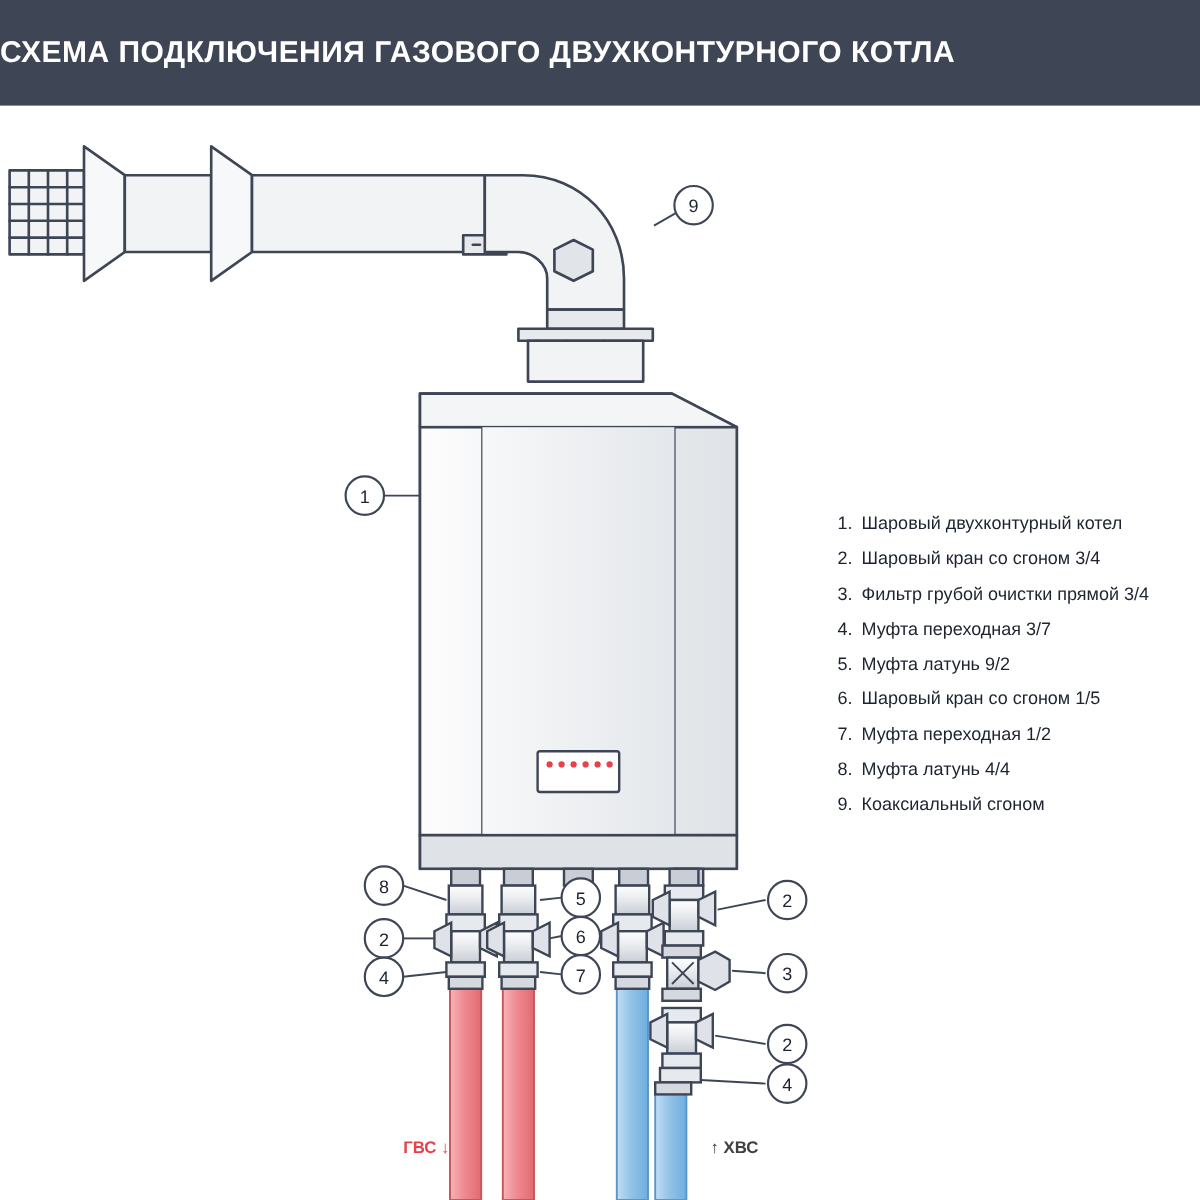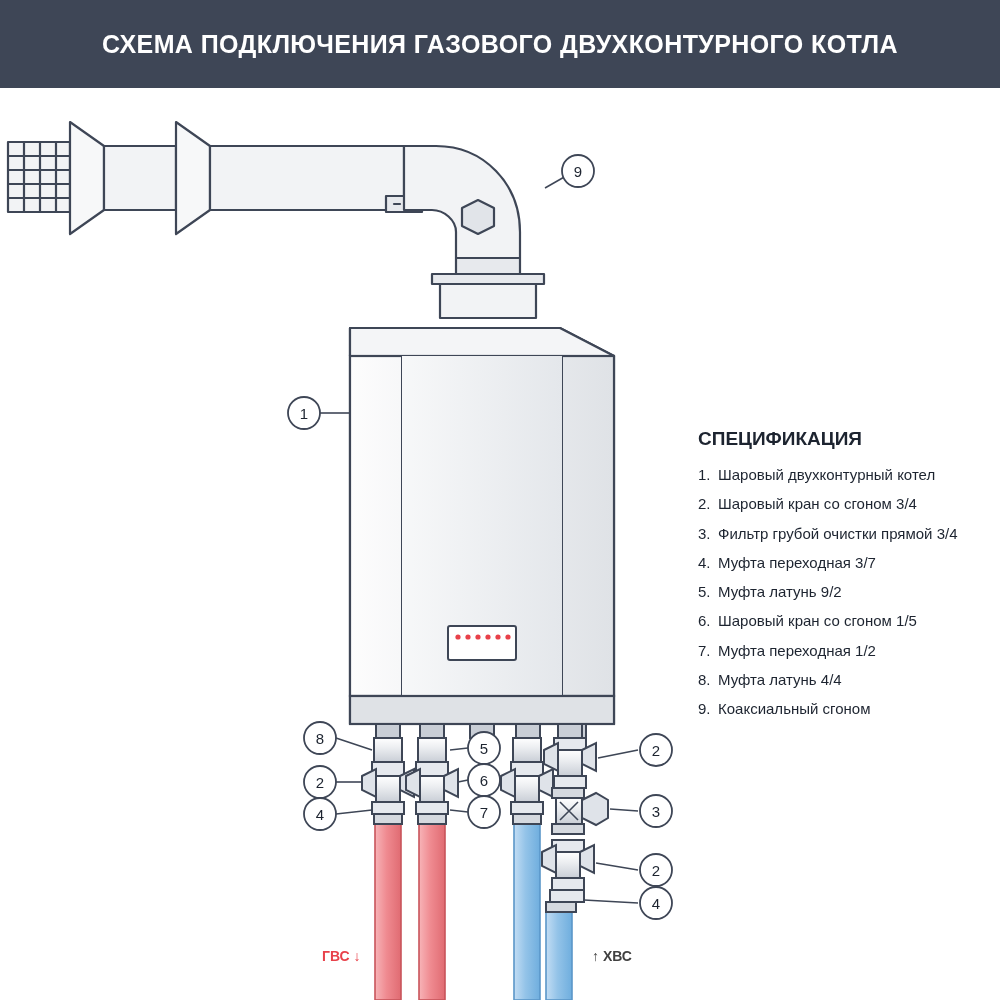--- a/index.html
+++ b/index.html
@@ -6,21 +6,21 @@
   body{
     width:1000px;height:1000px;
     background:#ffffff;
     font-family:"Liberation Sans", sans-serif;
     overflow:hidden;
     position:relative;
   }
   #header{
     position:absolute;left:0;top:0;width:1000px;height:88px;
     background:#3e4656;
-    display:flex;align-items:center;justify-content:center;
+    display:flex;align-items:center;justify-content:flex-start;
   }
   #header .title{
     color:#ffffff;
     font-size:25px;
     font-weight:bold;
     letter-spacing:0.4px;
     text-align:center;
     font-family:"Liberation Sans", sans-serif;
   }
   #canvas{
@@ -43,21 +43,21 @@
     display:flex;align-items:flex-start;line-height:1.15;
   }
   #spec li .num{width:20px;flex:0 0 20px;}
   #spec li .txt{flex:1 1 auto;}
 
   .flow-label{
     position:absolute;
     font-size:14px;font-weight:bold;
     font-family:"Liberation Sans", sans-serif;
   }
-  #label-gvs{left:322px;top:948px;color:#e8414a;}
+  #label-gvs{left:336px;top:948px;color:#e8414a;}
   #label-xvs{left:592px;top:948px;color:#404040;}
 </style>
 </head>
 <body>
 
 <div id="header">
   <div class="title">СХЕМА ПОДКЛЮЧЕНИЯ ГАЗОВОГО ДВУХКОНТУРНОГО КОТЛА</div>
 </div>
 
 <div id="canvas">
@@ -308,21 +308,20 @@
     </g>
 
     <g>
       <circle cx="656" cy="815" r="16" fill="#ffffff" stroke="#3e4656" stroke-width="1.8"></circle>
       <text x="656" y="821">4</text>
     </g>
   </g>
 </svg>
 
   <div id="spec">
-    <div class="spec-title">СПЕЦИФИКАЦИЯ</div>
     <ol>
       <li>
         <span class="num">1.</span>
         <span class="txt">Шаровый двухконтурный котел</span>
       </li>
       <li>
         <span class="num">2.</span>
         <span class="txt">Шаровый кран со сгоном 3/4</span>
       </li>
       <li>

